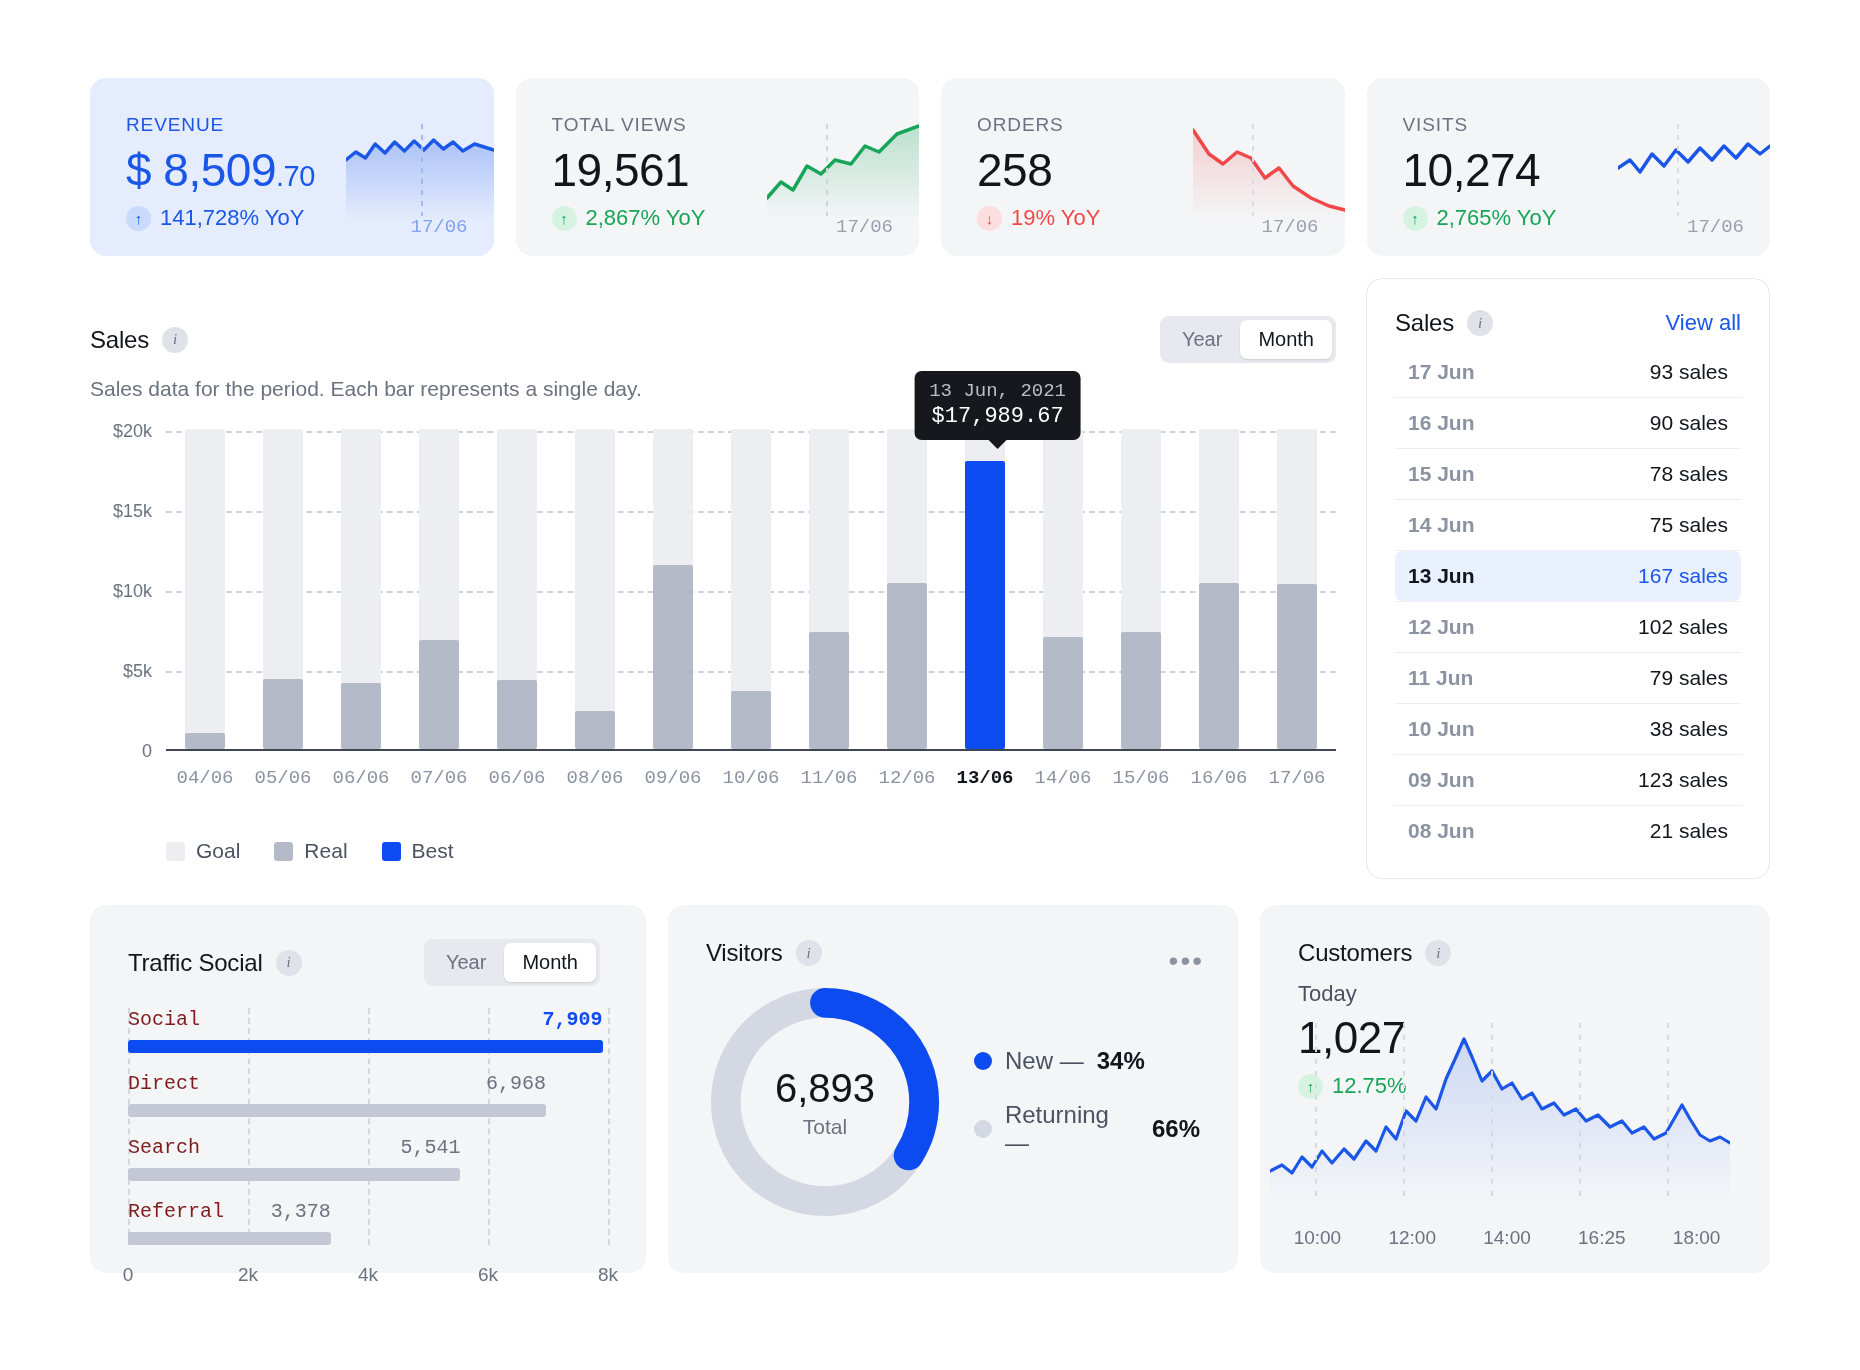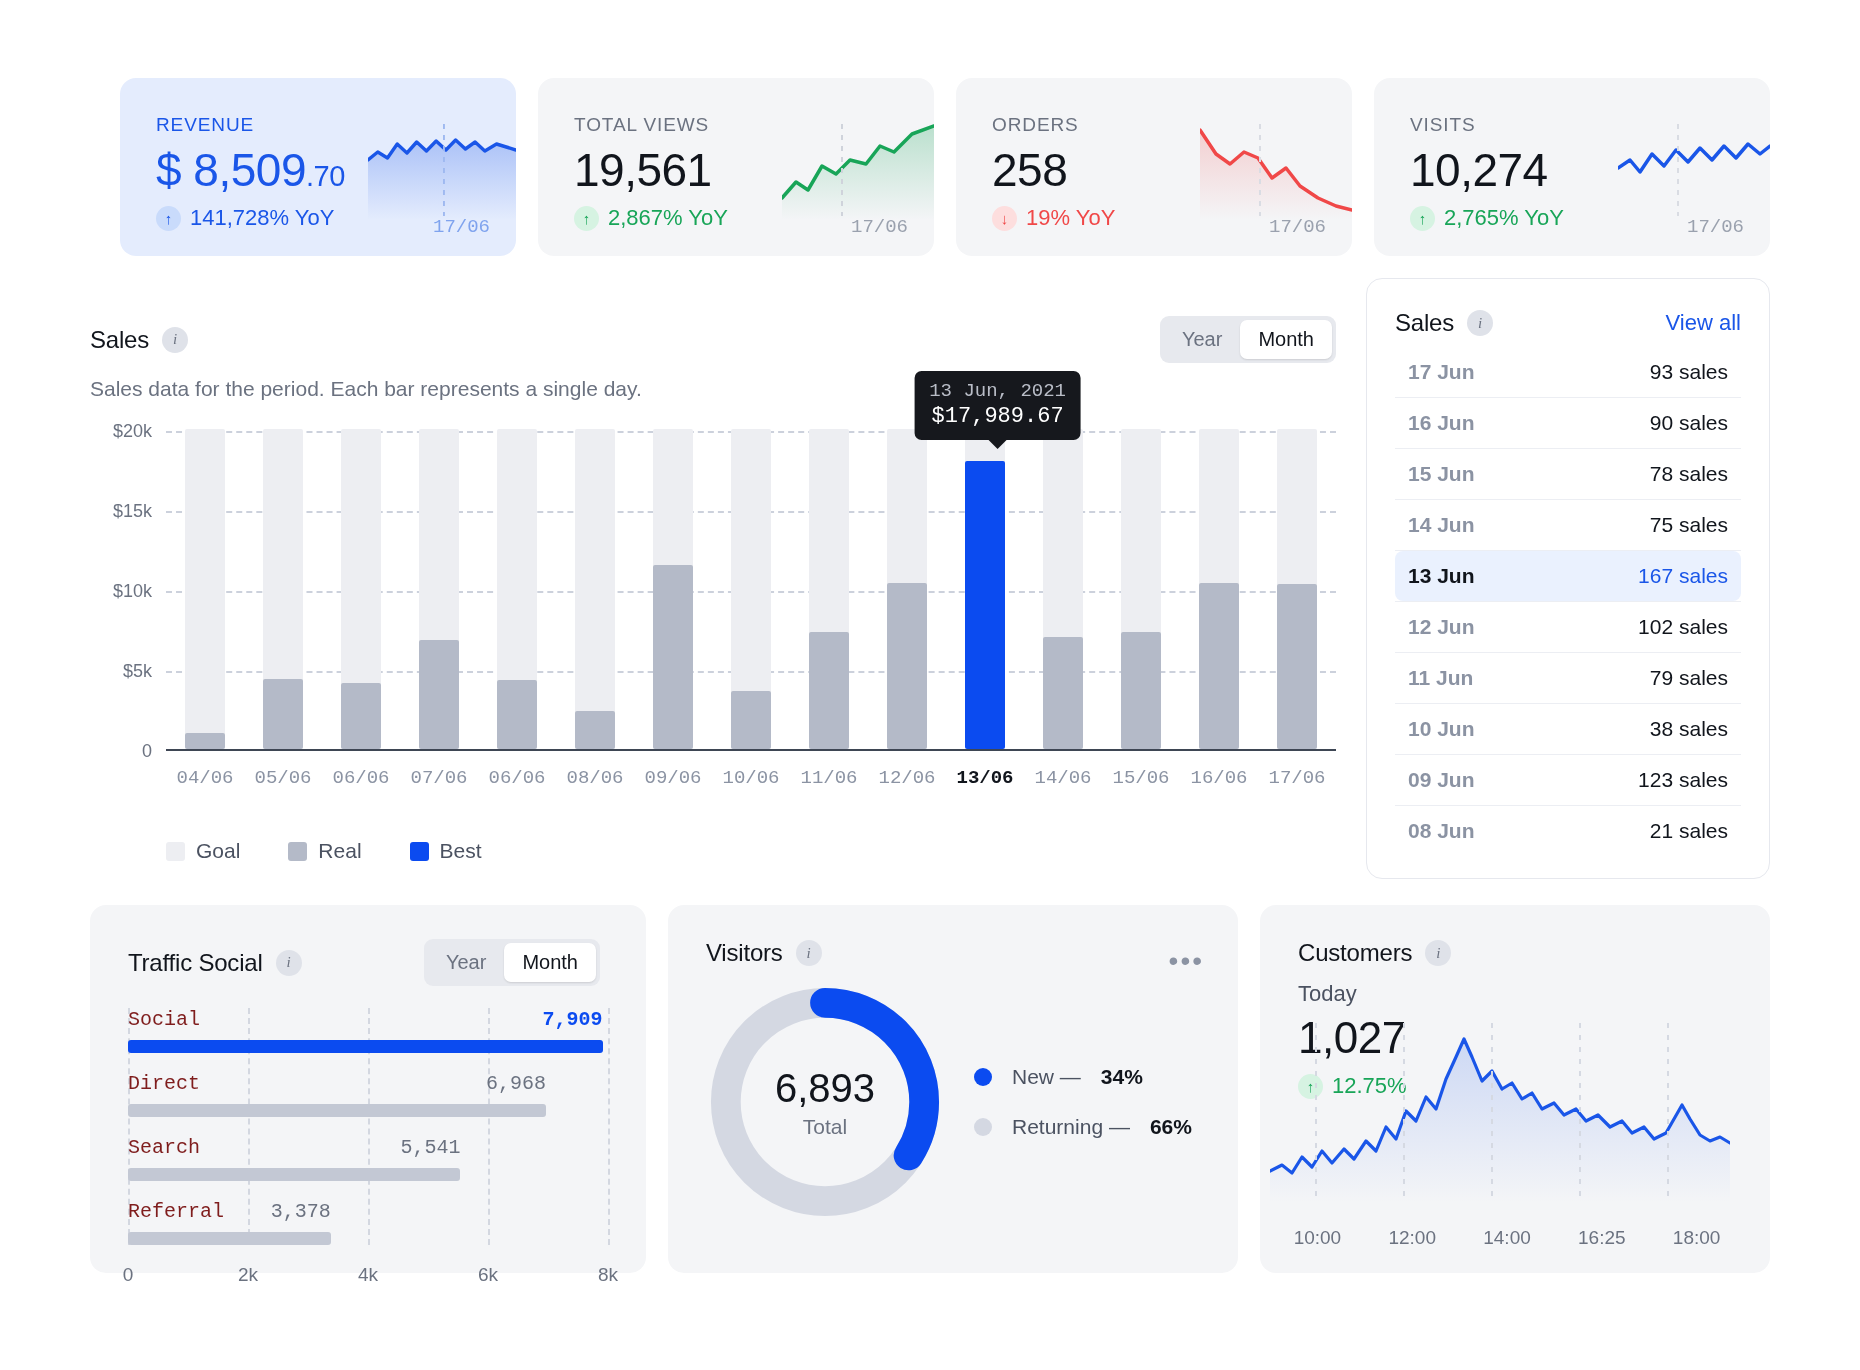--- a/index.html
+++ b/index.html
@@ -12,21 +12,21 @@
   }
   .page { position: relative; width: 1860px; height: 1370px; padding: 78px 90px 0 90px; }
 
   
   .kpi-row { display: flex; gap: 22px; }
   .kpi {
     position: relative; flex: 1 1 0; height: 178px;
     border-radius: 16px; background: #f4f5f7;
     padding: 36px 0 0 36px; overflow: hidden;
   }
-  .kpi.accent { background: #e4ecfd; margin-left: 30px; }
+  .kpi.accent { background: #e4ecfd; }
   .kpi-label {
     font-size: 19px; letter-spacing: 0.9px; font-weight: 400;
     color: #6b7280; text-transform: uppercase;
   }
   .kpi.accent .kpi-label { color: #1a56e8; }
   .kpi-value {
     margin-top: 10px; font-size: 46px; font-weight: 400;
     letter-spacing: -0.5px; color: #11151c; line-height: 1.05;
   }
   .kpi.accent .kpi-value { color: #1a56e8; }
@@ -113,21 +113,21 @@
     padding: 9px 15px 11px 15px; text-align: center; z-index: 5;
   }
   .tt-date { font-family: "Liberation Mono", monospace; font-size: 19px; color: #b9bdc7; }
   .tt-val  { font-family: "Liberation Mono", monospace; font-size: 22px; color: #ffffff; margin-top: 2px; }
   .tt-arrow {
     position: absolute; left: 50%; bottom: -9px; transform: translateX(-50%);
     width: 0; height: 0; border-left: 10px solid transparent;
     border-right: 10px solid transparent; border-top: 10px solid #16181d;
   }
 
-  .legend { display: flex; align-items: center; gap: 48px; margin-top: 48px; padding-left: 76px; }
+  .legend { display: flex; align-items: center; gap: 34px; margin-top: 48px; padding-left: 76px; }
   .lg { display: flex; align-items: center; gap: 11px; font-size: 21px; color: #4b5261; }
   .lg i { width: 19px; height: 19px; border-radius: 3px; display: block; }
 
   
   .list-card {
     width: 404px; flex: 0 0 404px; background: #ffffff;
     border: 1px solid #e6e8ee; border-radius: 16px; padding: 30px 28px 22px 28px;
   }
   .list-head { display: flex; align-items: center; justify-content: space-between; }
   .view-all { color: #1a56e8; font-size: 22px; }
@@ -164,21 +164,21 @@
 
   .vis-body { display: flex; align-items: center; gap: 30px; margin-top: 16px; }
   .donut-wrap { position: relative; width: 238px; height: 238px; }
   .donut-center {
     position: absolute; inset: 0; display: flex; flex-direction: column;
     align-items: center; justify-content: center;
   }
   .donut-num { font-size: 40px; color: #11151c; }
   .donut-lab { font-size: 21px; color: #6b7280; margin-top: 4px; }
   .vis-legend { display: flex; flex-direction: column; gap: 26px; }
-  .vl { display: flex; align-items: center; gap: 20px; font-size: 21px; color: #4b5261; }
+  .vl { display: flex; align-items: center; gap: 13px; font-size: 24px; color: #4b5261; }
   .vl i { width: 18px; height: 18px; border-radius: 50%; display: block; }
   .vl b { color: #11151c; }
   .dots { position: absolute; right: 34px; top: 40px; color: #8b93a3; font-size: 28px; letter-spacing: 2px; }
 
   .cu-today { margin-top: 14px; font-size: 22px; color: #4b5261; }
   .cu-num { font-size: 44px; color: #11151c; margin-top: 6px; letter-spacing: -0.5px; }
   .cu-delta { margin-top: 10px; display: flex; align-items: center; gap: 9px; font-size: 22px; }
   .cu-chart { position: absolute; left: 10px; right: 10px; top: 118px; height: 180px; }
   .cu-axis { position: absolute; left: 10px; right: 26px; bottom: 24px; display: flex; }
   .cu-axis span { flex: 1 1 0; text-align: center; font-size: 19px; color: #6b7280; }

